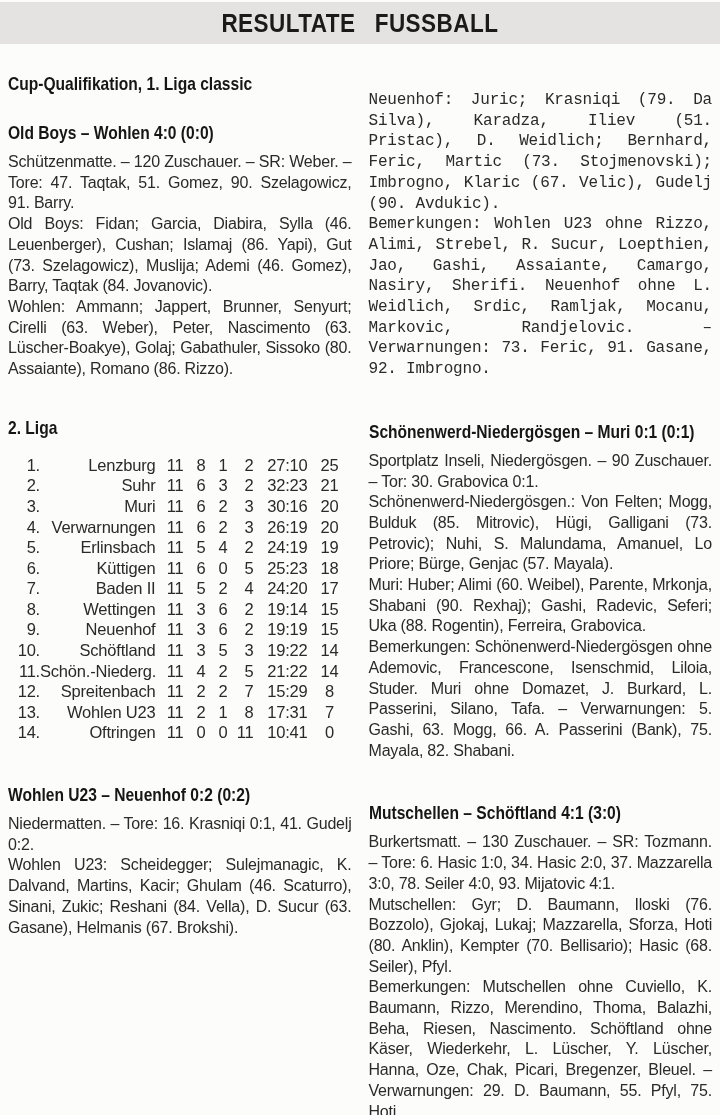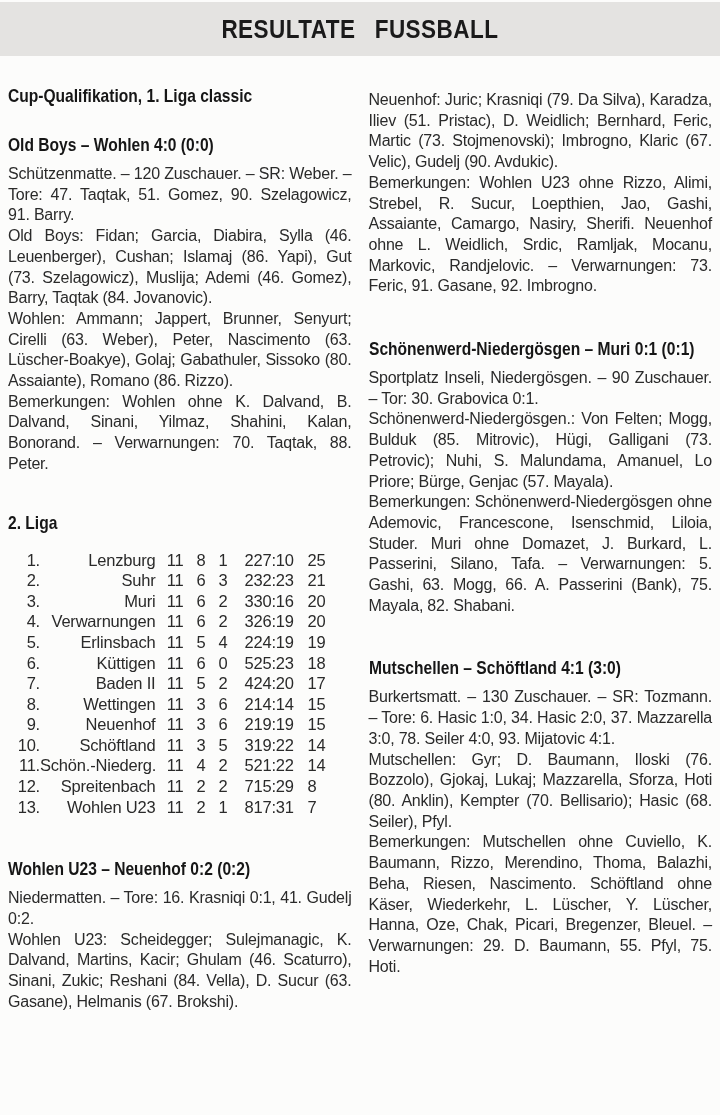--- a/index.html
+++ b/index.html
@@ -3,81 +3,80 @@
 <meta charset="utf-8">
 <style>
   * { margin:0; padding:0; box-sizing:border-box; }
   html,body { width:720px; }
   body {
     height:1115px; overflow:hidden;
     background:#fcfcfb; color:#2a2a2a;
     font-family:"Liberation Sans", sans-serif;
   }
   .title-band {
-    margin-top:2px; height:54px; background:#e4e3e1;
+    margin-top:2px; height:42px; background:#e4e3e1;
     display:flex; align-items:center; justify-content:center;
   }
   .title-band .band-text {
     font-size:25px; font-weight:bold; color:#1a1a1a;
     letter-spacing:0.5px; word-spacing:14px; white-space:nowrap;
     transform:scaleX(0.9); transform-origin:center;
   }
   .columns { display:flex; gap:17px; padding:0 8px; margin-top:28px; }
   .col { flex:1; min-width:0; }
 
   .league-title, .match-title {
     font-weight:bold; color:#161616; font-size:19px; line-height:23px;
     white-space:nowrap; transform:scaleX(0.82); transform-origin:left center;
     width:122%;
   }
   .league-title { margin-bottom:26px; }
   .league-title.mid { margin-top:36px; margin-bottom:3px; }
   .match-title { margin-top:40px; margin-bottom:8px; }
   .match-title.first { margin-top:0; }
-  .col-right .flow-start { margin-top:6px; }
+  .col-right .flow-start { margin-top:18px;font-family:Liberation Mono, monospace; }
 
   p.body {
     font-size:16px; line-height:20.7px; letter-spacing:-0.2px;
     text-align:justify; color:#2a2a2a;
   }
 
   table.standings {
     width:100%; border-collapse:collapse; table-layout:fixed;
     margin-top:16px; font-size:16.5px; letter-spacing:-0.2px;
   }
   table.standings td { line-height:20.6px; white-space:nowrap; overflow:visible; padding:0; }
   td.rank  { width:32px; text-align:right; padding-right:12px; }
   td.team  { text-align:right; }
   td.gp    { width:28px; text-align:right; }
   td.w     { width:22px; text-align:right; }
   td.d     { width:22px; text-align:right; }
   td.l     { width:26px; text-align:right; }
-  td.goals { width:54px; }
-  td.pts   { width:44px; text-align:left; }
+  td.goals { width:54px; text-align:right; }
+  td.pts   { width:44px; text-align:center; }
 </style>
 </head>
 <body>
 
 <div>
 
   <div class="title-band">
     <div class="band-text">RESULTATE FUSSBALL</div>
   </div>
 
   <div class="columns">
 
     <div class="col col-left">
       <div class="league-title">Cup-Qualifikation, 1. Liga classic</div>
 
       <div>
         <div class="match-title first">Old Boys – Wohlen 4:0 (0:0)</div>
         <p class="body">Schützenmatte. – 120 Zuschauer. – SR: Weber. – Tore: 47. Taqtak, 51. Gomez, 90. Szelagowicz, 91. Barry.</p>
         <p class="body">Old Boys: Fidan; Garcia, Diabira, Sylla (46. Leuenberger), Cushan; Islamaj (86. Yapi), Gut (73. Szelagowicz), Muslija; Ademi (46. Gomez), Barry, Taqtak (84. Jovanovic).</p>
         <p class="body">Wohlen: Ammann; Jappert, Brunner, Senyurt; Cirelli (63. Weber), Peter, Nascimento (63. Lüscher-Boakye), Golaj; Gabathuler, Sissoko (80. Assaiante), Romano (86. Rizzo).</p>
-        <p class="body">Bemerkungen: Wohlen ohne K. Dalvand, B. Dalvand, Sinani, Yilmaz, Shahini, Kalan, Bonorand. – Verwarnungen: 70. Taqtak, 88. Peter.</p>
       </div>
 
       <div class="league-title mid">2. Liga</div>
 
       <table class="standings">
         <tbody>
           <tr>
               <td class="rank">1.</td>
               <td class="team">Lenzburg</td>
               <td class="gp">11</td>
@@ -147,21 +146,21 @@
               <td class="goals">24:20</td>
               <td class="pts">17</td>
             </tr>
           <tr>
               <td class="rank">8.</td>
               <td class="team">Wettingen</td>
               <td class="gp">11</td>
               <td class="w">3</td>
               <td class="d">6</td>
               <td class="l">2</td>
-              <td class="goals">14:14</td>
+              <td class="goals">19:14</td>
               <td class="pts">15</td>
             </tr>
           <tr>
               <td class="rank">9.</td>
               <td class="team">Neuenhof</td>
               <td class="gp">11</td>
               <td class="w">3</td>
               <td class="d">6</td>
               <td class="l">2</td>
               <td class="goals">19:19</td>
@@ -200,40 +199,51 @@
           <tr>
               <td class="rank">13.</td>
               <td class="team">Wohlen U23</td>
               <td class="gp">11</td>
               <td class="w">2</td>
               <td class="d">1</td>
               <td class="l">8</td>
               <td class="goals">17:31</td>
               <td class="pts">7</td>
             </tr>
+          <tr>
+              <td class="rank">14.</td>
+              <td class="team">Oftringen</td>
+              <td class="gp">11</td>
+              <td class="w">0</td>
+              <td class="d">0</td>
+              <td class="l">11</td>
+              <td class="goals">10:41</td>
+              <td class="pts">0</td>
+            </tr>
         </tbody>
       </table>
 
       <div>
         <div class="match-title">Wohlen U23 – Neuenhof 0:2 (0:2)</div>
         <p class="body">Niedermatten. – Tore: 16. Krasniqi 0:1, 41. Gudelj 0:2.</p>
         <p class="body">Wohlen U23: Scheidegger; Sulejmanagic, K. Dalvand, Martins, Kacir; Ghulam (46. Scaturro), Sinani, Zukic; Reshani (84. Vella), D. Sucur (63. Gasane), Helmanis (67. Brokshi).</p>
       </div>
     </div>
 
     <div class="col col-right">
       <div class="flow-start">
         <p class="body">Neuenhof: Juric; Krasniqi (79. Da Silva), Karadza, Iliev (51. Pristac), D. Weidlich; Bernhard, Feric, Martic (73. Stojmenovski); Imbrogno, Klaric (67. Velic), Gudelj (90. Avdukic).</p>
         <p class="body">Bemerkungen: Wohlen U23 ohne Rizzo, Alimi, Strebel, R. Sucur, Loepthien, Jao, Gashi, Assaiante, Camargo, Nasiry, Sherifi. Neuenhof ohne L. Weidlich, Srdic, Ramljak, Mocanu, Markovic, Randjelovic. – Verwarnungen: 73. Feric, 91. Gasane, 92. Imbrogno.</p>
       </div>
 
       <div>
         <div class="match-title">Schönenwerd-Niedergösgen – Muri 0:1 (0:1)</div>
         <p class="body">Sportplatz Inseli, Niedergösgen. – 90 Zuschauer. – Tor: 30. Grabovica 0:1.</p>
         <p class="body">Schönenwerd-Niedergösgen.: Von Felten; Mogg, Bulduk (85. Mitrovic), Hügi, Galligani (73. Petrovic); Nuhi, S. Malundama, Amanuel, Lo Priore; Bürge, Genjac (57. Mayala).</p>
+        <p class="body">Muri: Huber; Alimi (60. Weibel), Parente, Mrkonja, Shabani (90. Rexhaj); Gashi, Radevic, Seferi; Uka (88. Rogentin), Ferreira, Grabovica.</p>
         <p class="body">Bemerkungen: Schönenwerd-Niedergösgen ohne Ademovic, Francescone, Isenschmid, Liloia, Studer. Muri ohne Domazet, J. Burkard, L. Passerini, Silano, Tafa. – Verwarnungen: 5. Gashi, 63. Mogg, 66. A. Passerini (Bank), 75. Mayala, 82. Shabani.</p>
       </div>
 
       <div>
         <div class="match-title">Mutschellen – Schöftland 4:1 (3:0)</div>
         <p class="body">Burkertsmatt. – 130 Zuschauer. – SR: Tozmann. – Tore: 6. Hasic 1:0, 34. Hasic 2:0, 37. Mazzarella 3:0, 78. Seiler 4:0, 93. Mijatovic 4:1.</p>
         <p class="body">Mutschellen: Gyr; D. Baumann, Iloski (76. Bozzolo), Gjokaj, Lukaj; Mazzarella, Sforza, Hoti (80. Anklin), Kempter (70. Bellisario); Hasic (68. Seiler), Pfyl.</p>
         <p class="body">Bemerkungen: Mutschellen ohne Cuviello, K. Baumann, Rizzo, Merendino, Thoma, Balazhi, Beha, Riesen, Nascimento. Schöftland ohne Käser, Wiederkehr, L. Lüscher, Y. Lüscher, Hanna, Oze, Chak, Picari, Bregenzer, Bleuel. – Verwarnungen: 29. D. Baumann, 55. Pfyl, 75. Hoti.</p>
       </div>
     </div>

